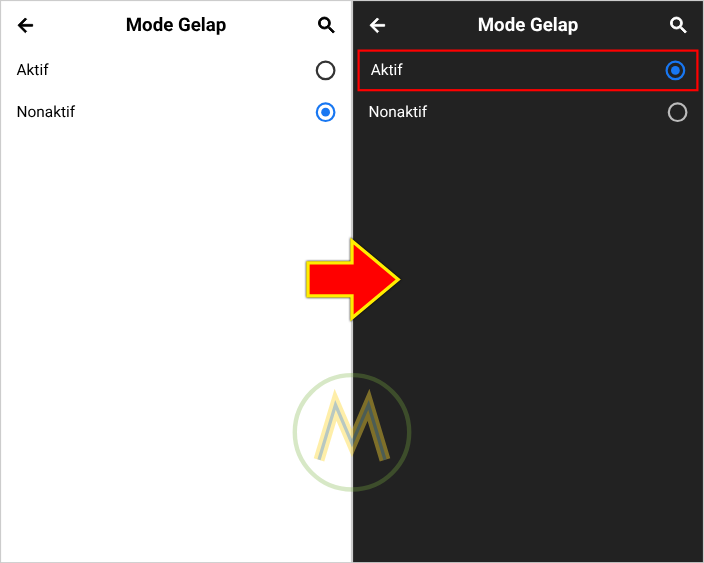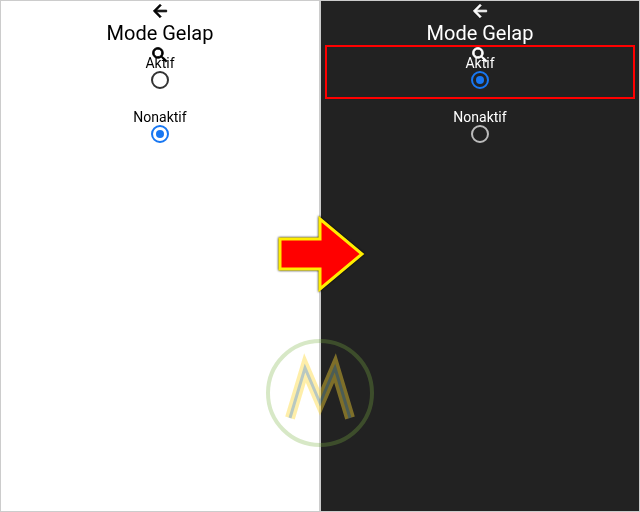--- a/index.html
+++ b/index.html
@@ -19,35 +19,33 @@
     overflow: hidden;
   }
   .panel.light { background: #ffffff; color: #000000; }
   .panel.dark  { background: #222222; color: #ffffff; }
 
   .header {
     display: flex;
     align-items: center;
     height: 44px;
     padding: 0 10px;
-    font-weight: 400;
-    font-size: 20px;
-    flex-direction: column;
+    font-weight: 700;
+    font-size: 17px;
   }
   .header .back { width: 24px; display:flex; align-items:center; justify-content:center; }
   .header .title { flex: 1; text-align: center; }
   .header .search { width: 24px; display:flex; align-items:center; justify-content:center; }
 
   .option {
     display: flex;
     align-items: center;
     justify-content: space-between;
     padding: 10px 14px;
     font-size: 14px;
-    flex-direction: column;
   }
   .option .radio {
     width: 18px; height: 18px;
     border-radius: 50%;
     position: relative;
   }
   .light .radio.unselected { border: 2px solid #333; }
   .light .radio.selected   { border: 2px solid #1877f2; }
   .light .radio.selected::after {
     content:""; position:absolute; inset:3px; border-radius:50%; background:#1877f2;

